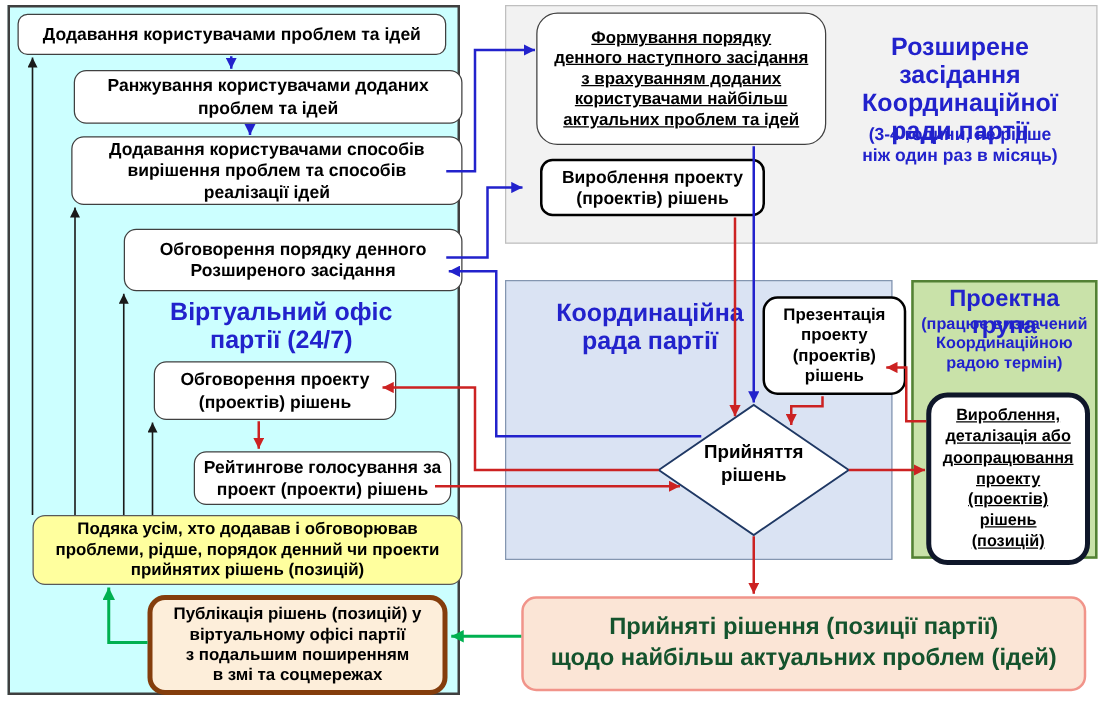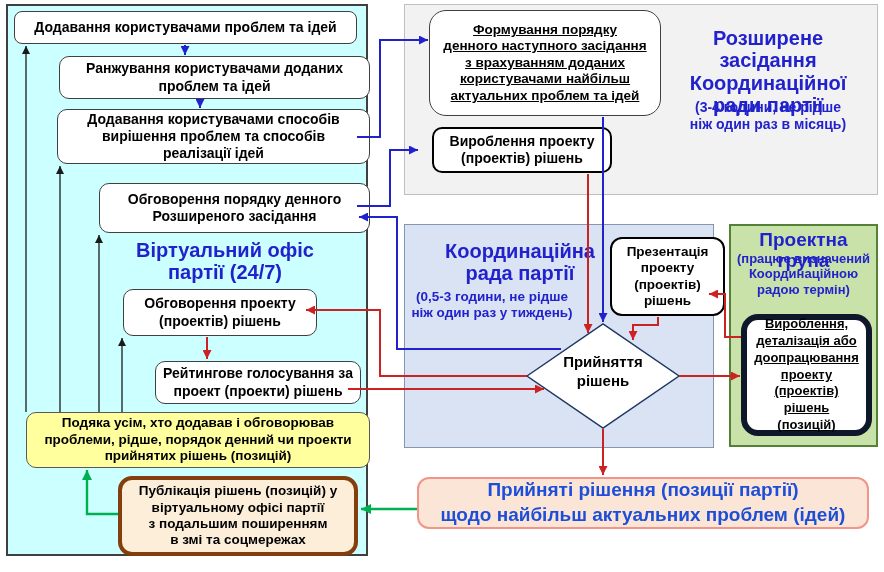--- a/index.html
+++ b/index.html
@@ -69,40 +69,38 @@
   <div class="box r10" style="left:419px;top:127px;width:180px;height:46px;border:2.5px solid #000;">Вироблення проекту
 (проектів) рішень</div>
   <div class="title" style="left:662px;top:27px;width:212px;font-size:20px;">Розширене засідання
 Координаційної
 ради партії</div>
   <div class="title subtitle" style="left:662px;top:99px;width:212px;font-size:14px;">(3-4 години, не рідше
 ніж один раз в місяць)</div>
 
   <div class="title" style="left:406px;top:240px;width:172px;font-size:20px;padding-left:28px;">Координаційна
 рада партії</div>
-  <div class="title subtitle" style="left:400px;top:289px;width:184px;font-size:13.5px;">(0,5-3 години, не рідше
-ніж один раз у тиждень)</div>
   <div class="box r12" style="left:610px;top:237px;width:115px;height:79px;border:2px solid #000;font-size:13.5px;">Презентація
 проекту
 (проектів)
 рішень</div>
 
   <div class="title" style="left:731px;top:229px;width:145px;font-size:19px;">Проектна група</div>
   <div class="title subtitle" style="left:731px;top:251px;width:145px;font-size:13px;">(працює визначений
 Координаційною
 радою термін)</div>
-  <div class="box r16" style="left:741px;top:314px;width:131px;height:122px;border:6px solid #0f172a;font-size:13px;line-height:1.3;">Вироблення,
+  <div class="box r16" style="left:741px;top:314px;width:131px;height:138px;border:4px solid #0f172a;font-size:13px;line-height:1.3;">Вироблення,
 деталізація або
 доопрацювання
 проекту
 (проектів)
 рішень
 (позицій)</div>
 
-  <div class="box r12" style="left:417px;top:477px;width:452px;height:52px;background:#fbe5d6;border:2.5px solid #f1948a;color:#1d4ed8;font-size:19px;line-height:1.3;">Прийняті рішення (позиції партії)
+  <div class="box r12" style="left:417px;top:477px;width:452px;height:76px;background:#fbe5d6;border:2.5px solid #f1948a;color:#14532d;font-size:19px;line-height:1.3;">Прийняті рішення (позиції партії)
 щодо найбільш актуальних проблем (ідей)</div>
 
   <div id="diamond-label">Прийняття
 рішень</div>
 
   <svg id="arrows" width="884" height="572" viewBox="0 0 884 572">
     <defs>
       <marker id="mb" viewBox="0 0 10 10" refX="10" refY="5" markerWidth="9" markerHeight="9" orient="auto-start-reverse" markerUnits="userSpaceOnUse">
           <path d="M0,0L10,5L0,10z" fill="#2222cc"></path>
         </marker>

